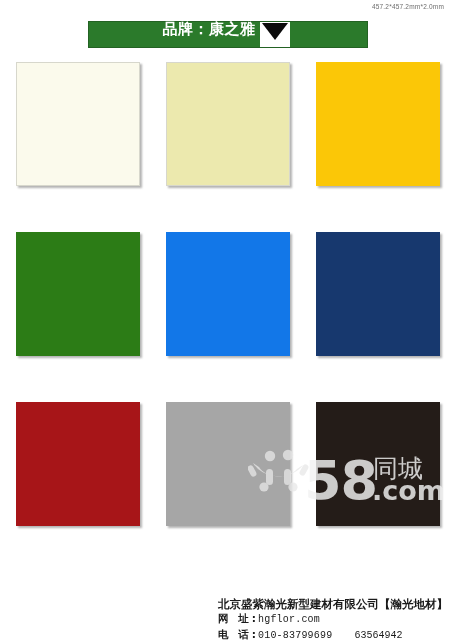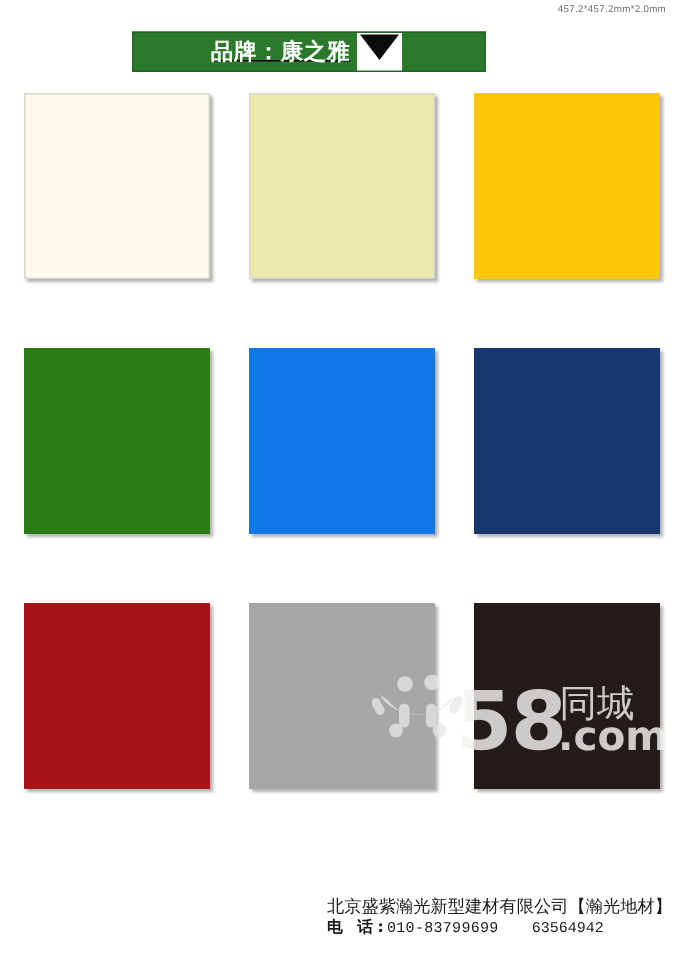--- a/index.html
+++ b/index.html
@@ -25,29 +25,27 @@
     letter-spacing: 0.2px;
     white-space: nowrap;
     font-family: "Liberation Sans", "DejaVu Sans", sans-serif;
   }
 
   
   #header-banner {
     position: absolute;
     left: 88px;
     top: 21px;
-    width: 236px;
+    width: 280px;
     height: 27px;
     background: #2b7a2b;
     border: 1px solid #236223;
     box-sizing: border-box;
     display: flex;
-    align-items: center;
     justify-content: center;
-    text-decoration: underline;
   }
   #header-banner .seg {
     color: #ffffff;
     font-size: 15px;
     font-weight: bold;
     line-height: 1;
     white-space: nowrap;
     font-family: "DejaVu Sans", "Liberation Sans", sans-serif;
   }
   #brand-label { letter-spacing: 0.5px; }
@@ -111,21 +109,21 @@
   #footer {
     position: absolute;
     left: 218px;
     top: 597px;
     width: 230px;
     color: #1a1a1a;
     font-family: "DejaVu Sans", "Liberation Sans", sans-serif;
   }
   #footer-company {
     font-size: 11.5px;
-    font-weight: normal;
+    font-weight: bold;
     white-space: nowrap;
     line-height: 1.25;
   }
   .footer-row {
     display: flex;
     align-items: baseline;
     font-size: 10.5px;
     font-weight: bold;
     line-height: 1.35;
     white-space: nowrap;
@@ -194,19 +192,23 @@
       <text x="56" y="56" font-family="DejaVu Sans, Liberation Sans, sans-serif" font-size="54" font-weight="bold" letter-spacing="-1">58</text>
       <text x="125" y="34" font-family="DejaVu Sans, sans-serif" font-size="25" font-weight="normal">同城</text>
       <text x="124" y="57" font-family="DejaVu Sans, Liberation Sans, sans-serif" font-size="27" font-weight="bold">.com</text>
     </g>
   </svg>
 </div>
 
 <div id="footer">
   <div id="footer-company">北京盛紫瀚光新型建材有限公司【瀚光地材】</div>
 
+  <div class="footer-row">
+    <span class="footer-key">网 址:</span>
+    <span class="footer-val">hgflor.com</span>
+  </div>
 
   <div class="footer-row">
     <span class="footer-key">电 话:</span>
     <span class="footer-val">010-83799699</span>
     <span class="footer-val2">63564942</span>
   </div>
 </div>
 
 </body></html>

